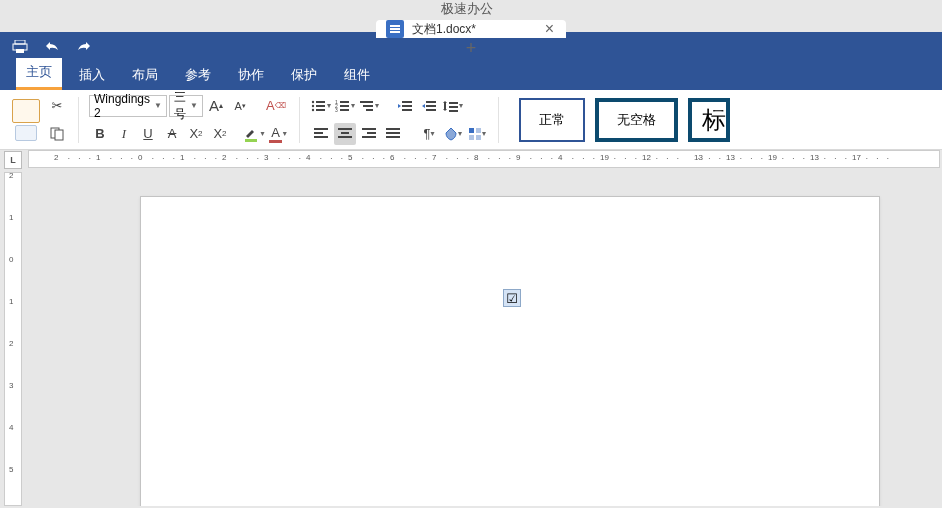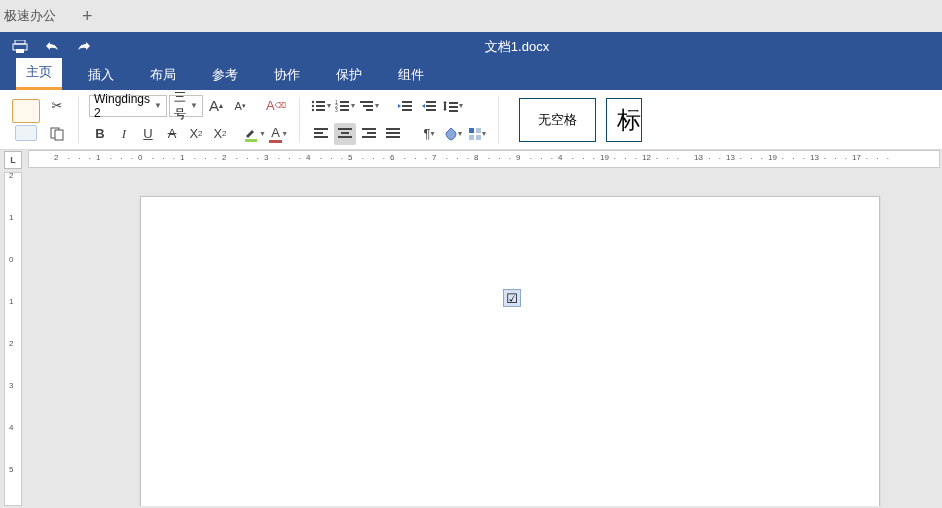--- a/index.html
+++ b/index.html
@@ -1,53 +1,53 @@
 <!DOCTYPE html>
 <html><head>
 <meta charset="utf-8">
 <style>
 * { box-sizing: border-box; margin: 0; padding: 0; }
 body { font-family: "Microsoft YaHei", Arial, sans-serif; font-size: 12px; background: #e7e7e7; width: 942px; height: 508px; overflow: hidden; }
 
 
-.tab-bar { height: 32px; background: #e7e7e7; display: flex; align-items: center; }
+.tab-bar { height: 32px; background: #e7e7e7; display: flex; align-items: center; flex-direction: column; }
 .app-name { padding: 0 12px 0 4px; color: #555; font-size: 13px; }
 .tab { height: 30px; background: #fff; display: flex; align-items: center; padding: 0 8px 0 10px; gap: 8px; min-width: 190px; border-radius: 4px 4px 0 0; margin-top: 2px; }
 .tab-icon { width: 18px; height: 18px; background: #3a6fc3; border-radius: 2px; display: flex; align-items: center; justify-content: center; }
 .tab-icon::after { content: ""; width: 10px; height: 2px; background: #fff; box-shadow: 0 3px 0 #fff, 0 -3px 0 #fff; }
 .tab-title { flex: 1; color: #333; font-size: 12px; }
 .tab-close { color: #666; font-size: 16px; cursor: pointer; padding: 0 4px; }
 .new-tab { color: #666; font-size: 18px; padding: 0 14px; cursor: pointer; }
 
 
 .title-bar { height: 30px; background: #2f5496; display: flex; align-items: center; color: #fff; }
 .qa-left { display: flex; gap: 16px; padding-left: 12px; }
 .qa-btn { cursor: pointer; font-size: 14px; }
 .title-center { flex: 1; text-align: center; font-size: 13px; }
 
 
-.ribbon-tabs { height: 28px; background: #2f5496; display: flex; align-items: flex-end; color: #fff; padding-left: 16px; gap: 16px; }
+.ribbon-tabs { height: 28px; background: #2f5496; display: flex; align-items: flex-end; color: #fff; padding-left: 16px; gap: 7px; }
 .r-tab { padding: 5px 10px 6px; font-size: 13px; cursor: pointer; }
 .r-tab.active { background: #fff; color: #2f5496; font-weight: 500; border-bottom: 3px solid #f7a23c; }
 
 
 .ribbon { height: 60px; background: #fff; border-bottom: 1px solid #d9d9d9; display: flex; align-items: center; padding: 0 4px; }
 .group { display: flex; flex-direction: column; gap: 6px; padding: 0 8px; }
 .group.single-row { flex-direction: row; gap: 2px; align-items: center; }
 .sep { width: 1px; height: 46px; background: #e2e2e2; margin: 0 2px; }
 .row { display: flex; align-items: center; gap: 2px; }
 .tbtn { width: 22px; height: 22px; display: flex; align-items: center; justify-content: center; cursor: pointer; color: #444; font-size: 13px; border-radius: 2px; }
 .font-sel { height: 22px; border: 1px solid #c3c3c3; background: #fff; font-size: 12px; padding: 0 4px; display: flex; align-items: center; gap: 4px; }
 .font-name { width: 78px; }
 .font-size { width: 34px; }
 .dd-arrow { font-size: 8px; color: #666; }
 
 
 .styles { display: flex; gap: 10px; margin-left: 18px; }
-.style-box { height: 44px; border: 1px solid #0c4a6e; background: #fff; display: flex; align-items: center; justify-content: center; padding: 0 18px; font-size: 13px; cursor: pointer; }
+.style-box { height: 44px; border: 4px solid #0c4a6e; background: #fff; display: flex; align-items: center; justify-content: center; padding: 0 18px; font-size: 13px; cursor: pointer; }
 .style-box.sel { border: 2px solid #2f5496; }
 .style-box.h1 { font-size: 24px; padding: 0 20px; }
 .style-box.partial { padding-left: 10px; padding-right: 0; }
 
 
 .ruler-row { height: 20px; display: flex; background: #e7e7e7; }
 .ruler-corner { width: 18px; height: 18px; border: 1px solid #bbb; background: #fff; margin: 1px 6px 0 4px; font-size: 9px; display: flex; align-items: center; justify-content: center; font-weight: bold; color: #555; }
 .h-ruler { flex: 1; height: 18px; background: #fff; border: 1px solid #ccc; position: relative; font-size: 8px; color: #555; overflow: hidden; margin-right: 2px; }
 .h-ruler .tick { position: absolute; top: 3px; }
 .h-ruler .digit { position: absolute; top: 2px; }
@@ -68,20 +68,25 @@
 .clipboard-stack { display: flex; flex-direction: column; align-items: center; gap: 2px; padding-right: 4px; }
 .big-icon { width: 28px; height: 24px; border: 1px solid #d9a24b; background: #fff8ec; border-radius: 2px; }
 .small-icon { width: 22px; height: 16px; border: 1px solid #b7c9e0; background: #eef3fa; border-radius: 2px; }
 svg { display: block; }
 </style>
 </head>
 <body>
 
 <div class="tab-bar">
   <div class="app-name">极速办公</div>
+  <div class="tab">
+    <span class="tab-icon"></span>
+    <span class="tab-title">文档1.docx*</span>
+    <span class="tab-close">×</span>
+  </div>
   <div class="new-tab">+</div>
 </div>
 
 <div class="title-bar">
   <div class="qa-left">
     <span class="qa-btn">
       <svg width="16" height="14" viewBox="0 0 16 14">
           <rect x="3" y="0" width="10" height="4" fill="none" stroke="#fff"></rect>
           <rect x="1" y="4" width="14" height="6" fill="none" stroke="#fff"></rect>
           <rect x="4" y="9" width="8" height="4" fill="#fff"></rect>
@@ -91,21 +96,20 @@
       <svg width="16" height="12" viewBox="0 0 16 12">
           <path d="M2 6 L6 2 L6 4 Q12 4 14 10 Q11 7 6 8 L6 10 Z" fill="#fff"></path>
         </svg>
     </span>
     <span class="qa-btn">
       <svg width="16" height="12" viewBox="0 0 16 12">
           <path d="M14 6 L10 2 L10 4 Q4 4 2 10 Q5 7 10 8 L10 10 Z" fill="#fff"></path>
         </svg>
     </span>
   </div>
-  <div class="title-center">文档1.docx</div>
 </div>
 
 <div class="ribbon-tabs" id="ribbon-tabs">
     <div class="r-tab active">主页</div>
     <div class="r-tab">插入</div>
     <div class="r-tab">布局</div>
     <div class="r-tab">参考</div>
     <div class="r-tab">协作</div>
     <div class="r-tab">保护</div>
     <div class="r-tab">组件</div>
@@ -272,20 +276,21 @@
             <rect x="1" y="8" width="5" height="5" fill="#b0c4e4"></rect>
             <rect x="8" y="8" width="5" height="5" fill="#b0c4e4"></rect>
           </svg>
           <span class="dd-arrow">▾</span>
       </div>
     </div>
   </div>
   <div class="sep"></div>
 
   <div class="styles" id="styles-gallery">
+      <div class="style-box sel">正常</div>
       <div class="style-box">无空格</div>
       <div class="style-box h1 partial">标</div>
     </div>
 </div>
 
 <div class="ruler-row">
   <div class="ruler-corner">L</div>
   <div class="h-ruler" id="h-ruler">
       <span class="digit" style="left: 25px;">2</span>
       <span class="tick" style="left: 38.5px;">·</span>

